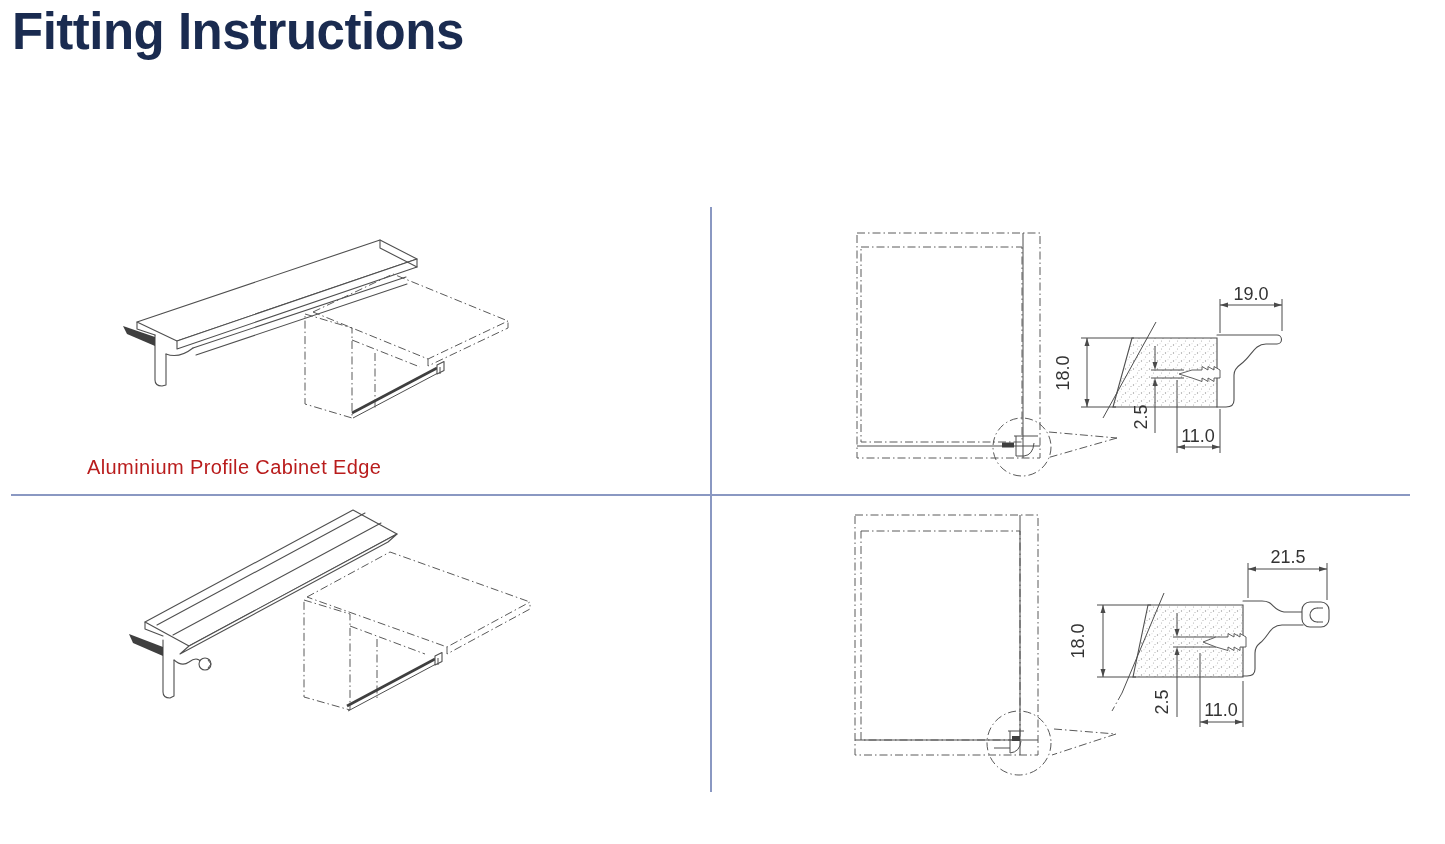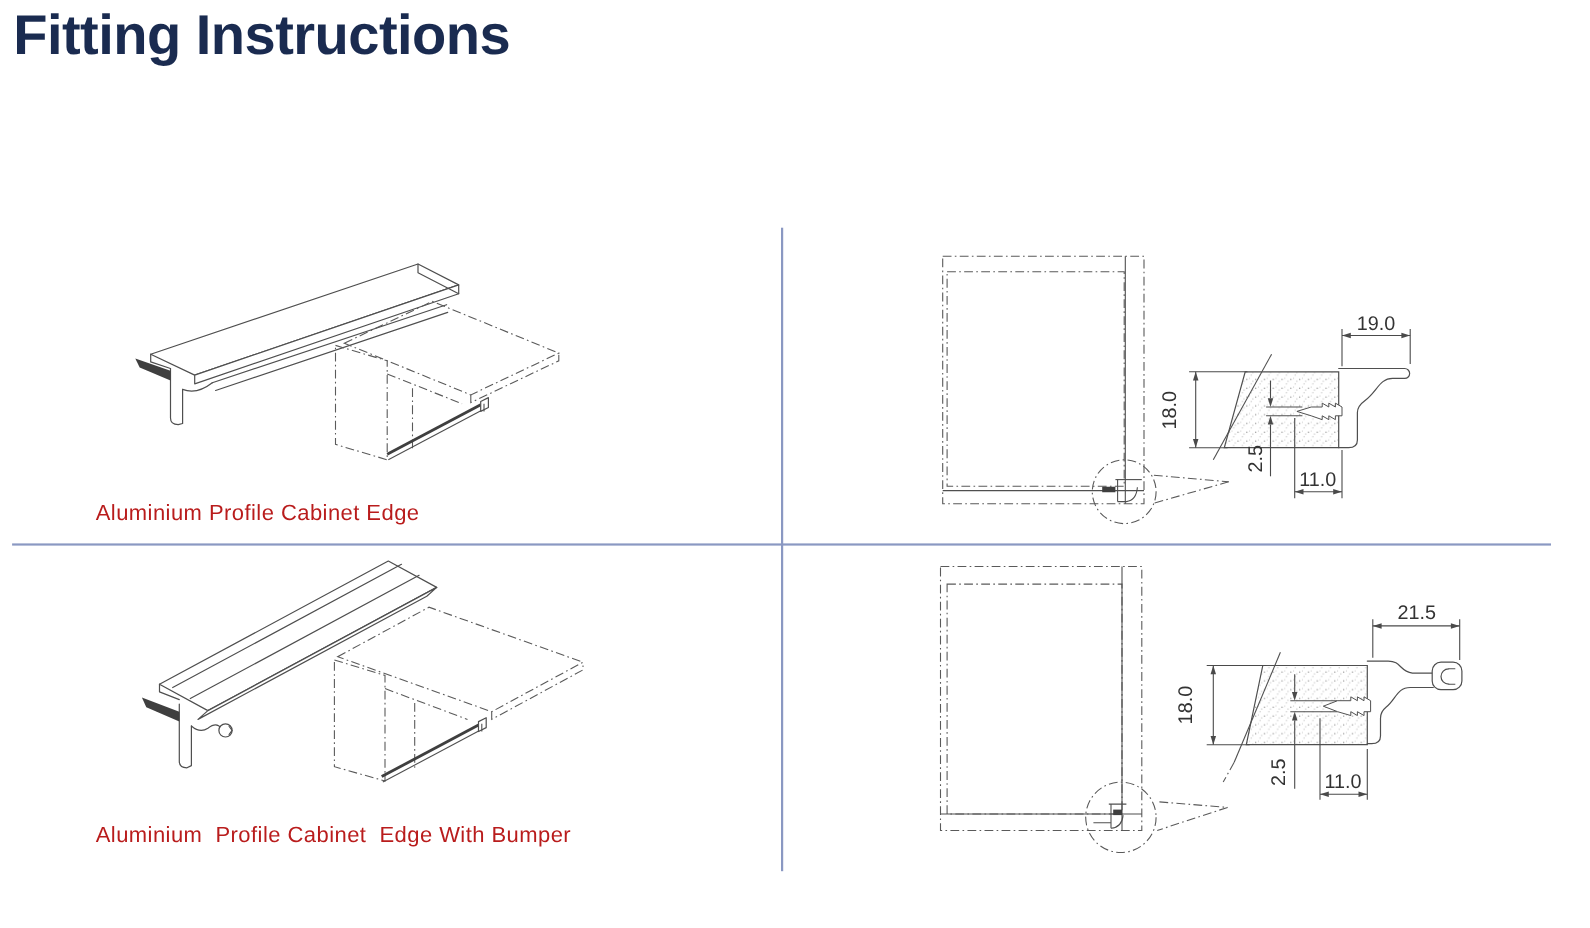--- a/index.html
+++ b/index.html
@@ -152,21 +152,20 @@
       <path class="dd" d="M265,124 L340,152"></path>
       <path class="dd" d="M292,137 L292,198"></path>
     </g>
     <g>
       <path class="thick" d="M262,204 L350,157"></path>
       <path class="thin" d="M263,209 L351,162"></path>
       <path class="lnw" d="M350,154 l7,-3.5 l0,9 l-7,3.5 Z"></path>
       <path class="thin" d="M353,156 l0,7"></path>
     </g>
   </svg>
-  <div class="caption cap2">Aluminium  Profile Cabinet  Edge With Bumper</div>
 
   <svg class="svgbox sv4" width="600" height="300" viewBox="0 0 600 300">
     <defs>
       <pattern id="stip2" width="8" height="8" patternUnits="userSpaceOnUse">
         <circle cx="1.5" cy="2" r="0.65" fill="#9a9a9a"></circle>
         <circle cx="5.5" cy="6" r="0.55" fill="#a8a8a8"></circle>
         <circle cx="4" cy="0.8" r="0.45" fill="#b2b2b2"></circle>
         <circle cx="7" cy="3.5" r="0.5" fill="#a0a0a0"></circle>
       </pattern>
     </defs>

